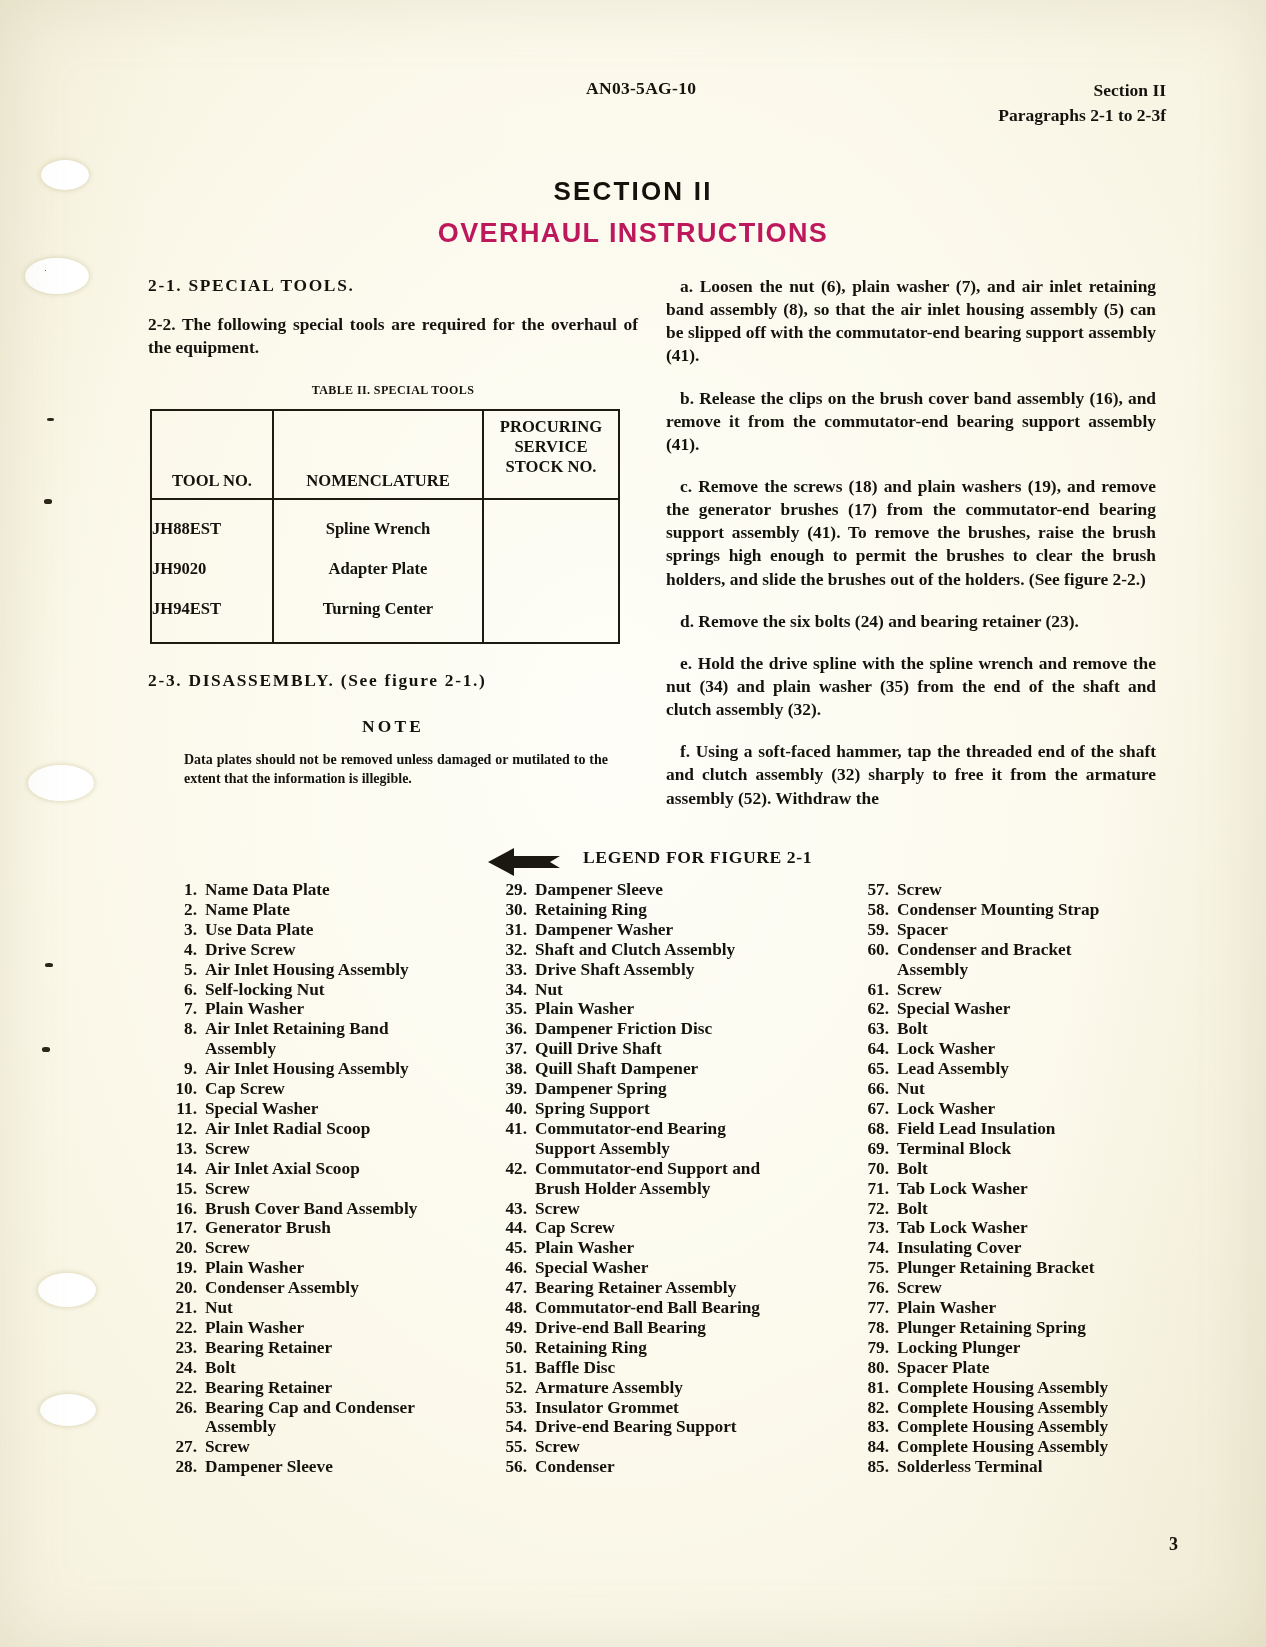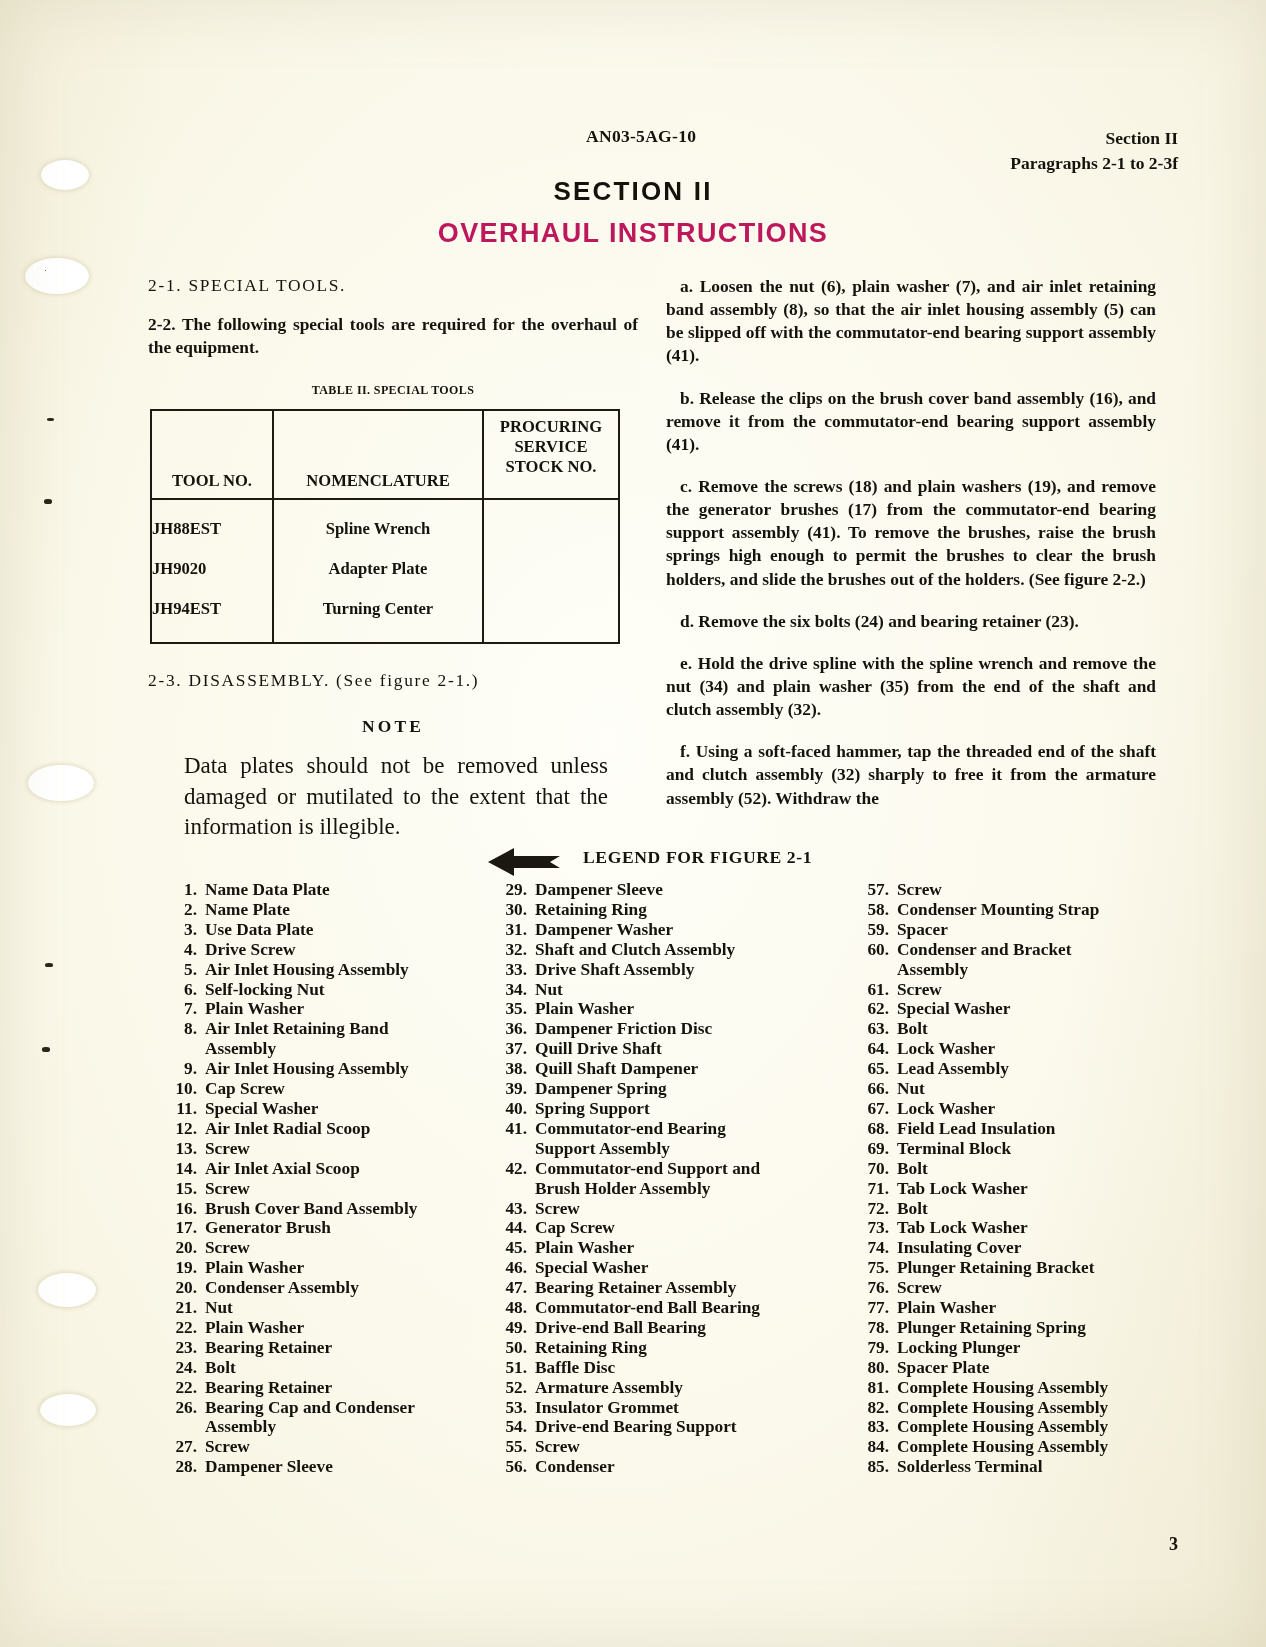--- a/index.html
+++ b/index.html
@@ -46,23 +46,22 @@
     position: absolute;
     background: #2a2519;
     border-radius: 40%;
   }
 
   
   #header {
     position: absolute;
     top: 78px;
     left: 0;
-    right: 0;
+    right: 12px;
     height: 60px;
-    margin-top: 48px;
   }
   .hdr-left {
     position: absolute;
     left: 586px;
     top: 0;
     font-size: 17.5px;
     font-weight: bold;
     letter-spacing: 0.3px;
   }
   .hdr-right {
@@ -118,21 +117,21 @@
   .para {
     font-size: 17.4px;
     line-height: 1.33;
     text-align: justify;
     margin-bottom: 19px;
     font-weight: bold;
   }
   .para.first-line-indent { text-indent: 14px; }
   .head-num {
     font-size: 17.4px;
-    font-weight: normal;
+    font-weight: bold;
     letter-spacing: 1.7px;
     margin-bottom: 17px;
   }
 
   
   .table-caption {
     text-align: center;
     font-size: 12px;
     font-weight: bold;
     margin: 24px 0 11px 0;
@@ -178,22 +177,22 @@
   th.c3 { width: 134px; }
 
   .note-label {
     text-align: center;
     font-size: 17.4px;
     font-weight: bold;
     letter-spacing: 3.2px;
     margin: 25px 0 14px 0;
   }
   .note-body {
-    font-size: 23px;
-    font-weight: normal;
+    font-size: 14px;
+    font-weight: bold;
     line-height: 1.33;
     text-align: justify;
     margin: 0 30px 0 36px;
   }
 
   
   #legend-banner {
     position: absolute;
     top: 845px;
     left: 0;

